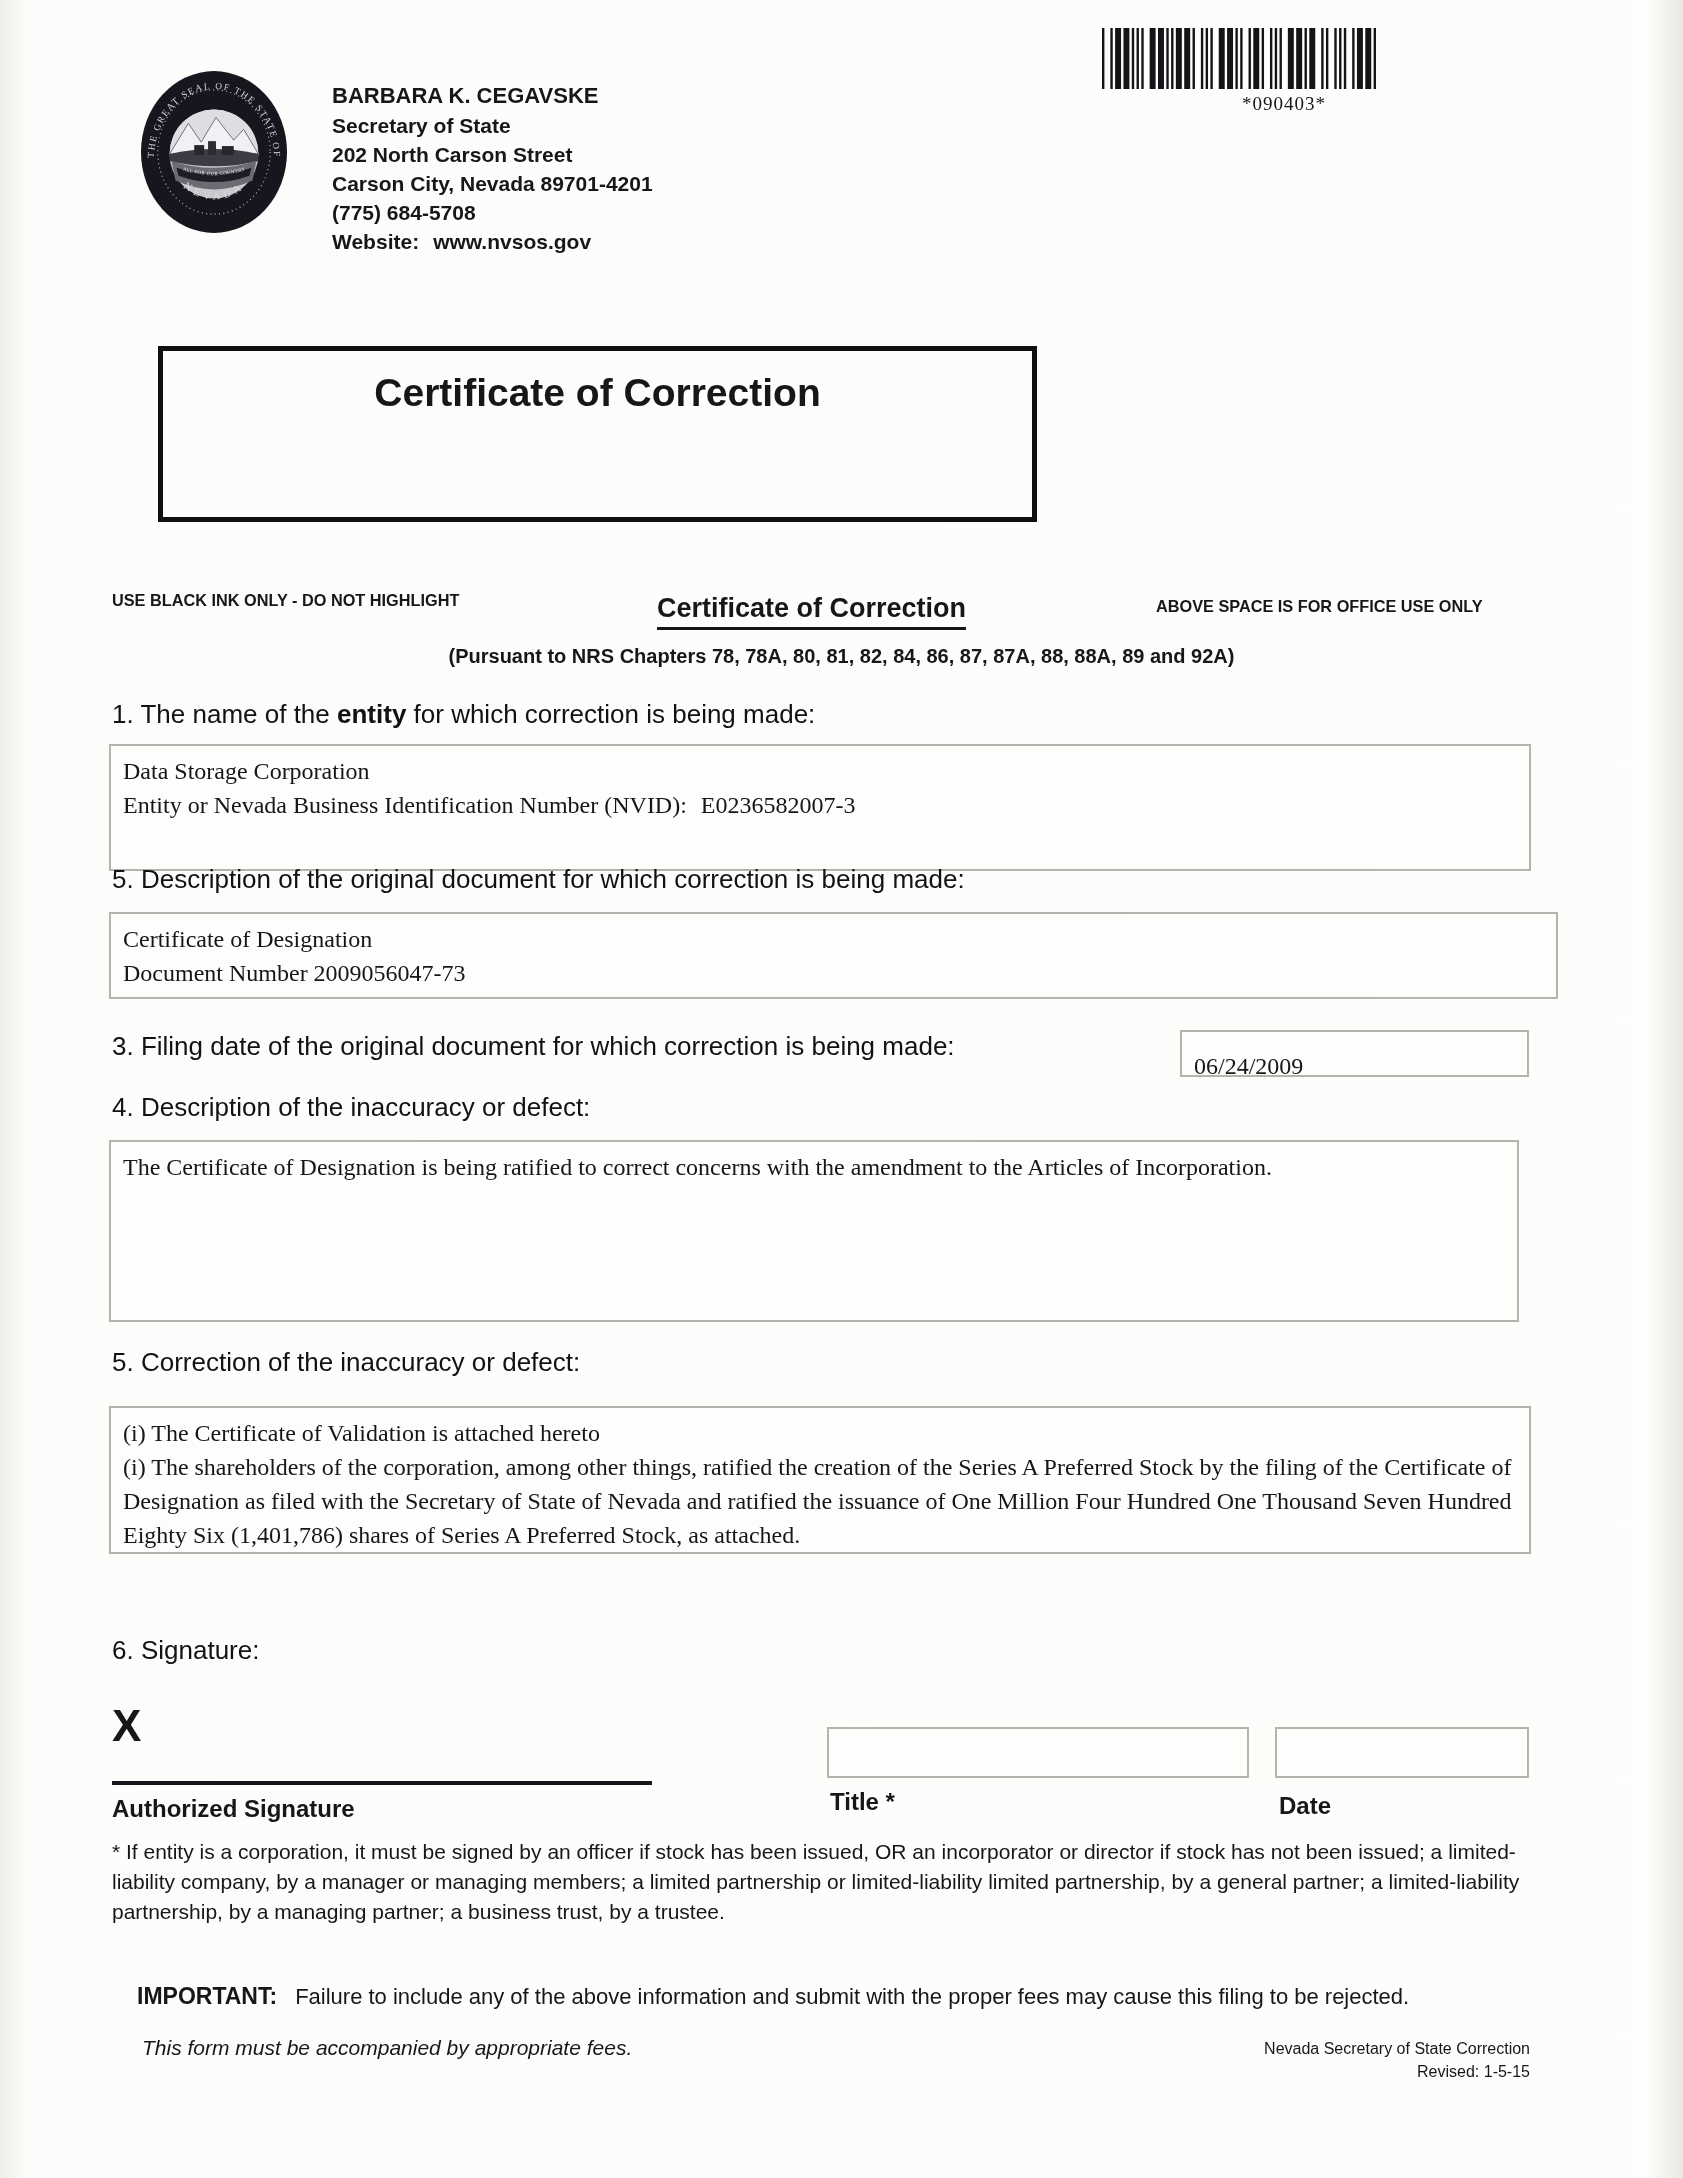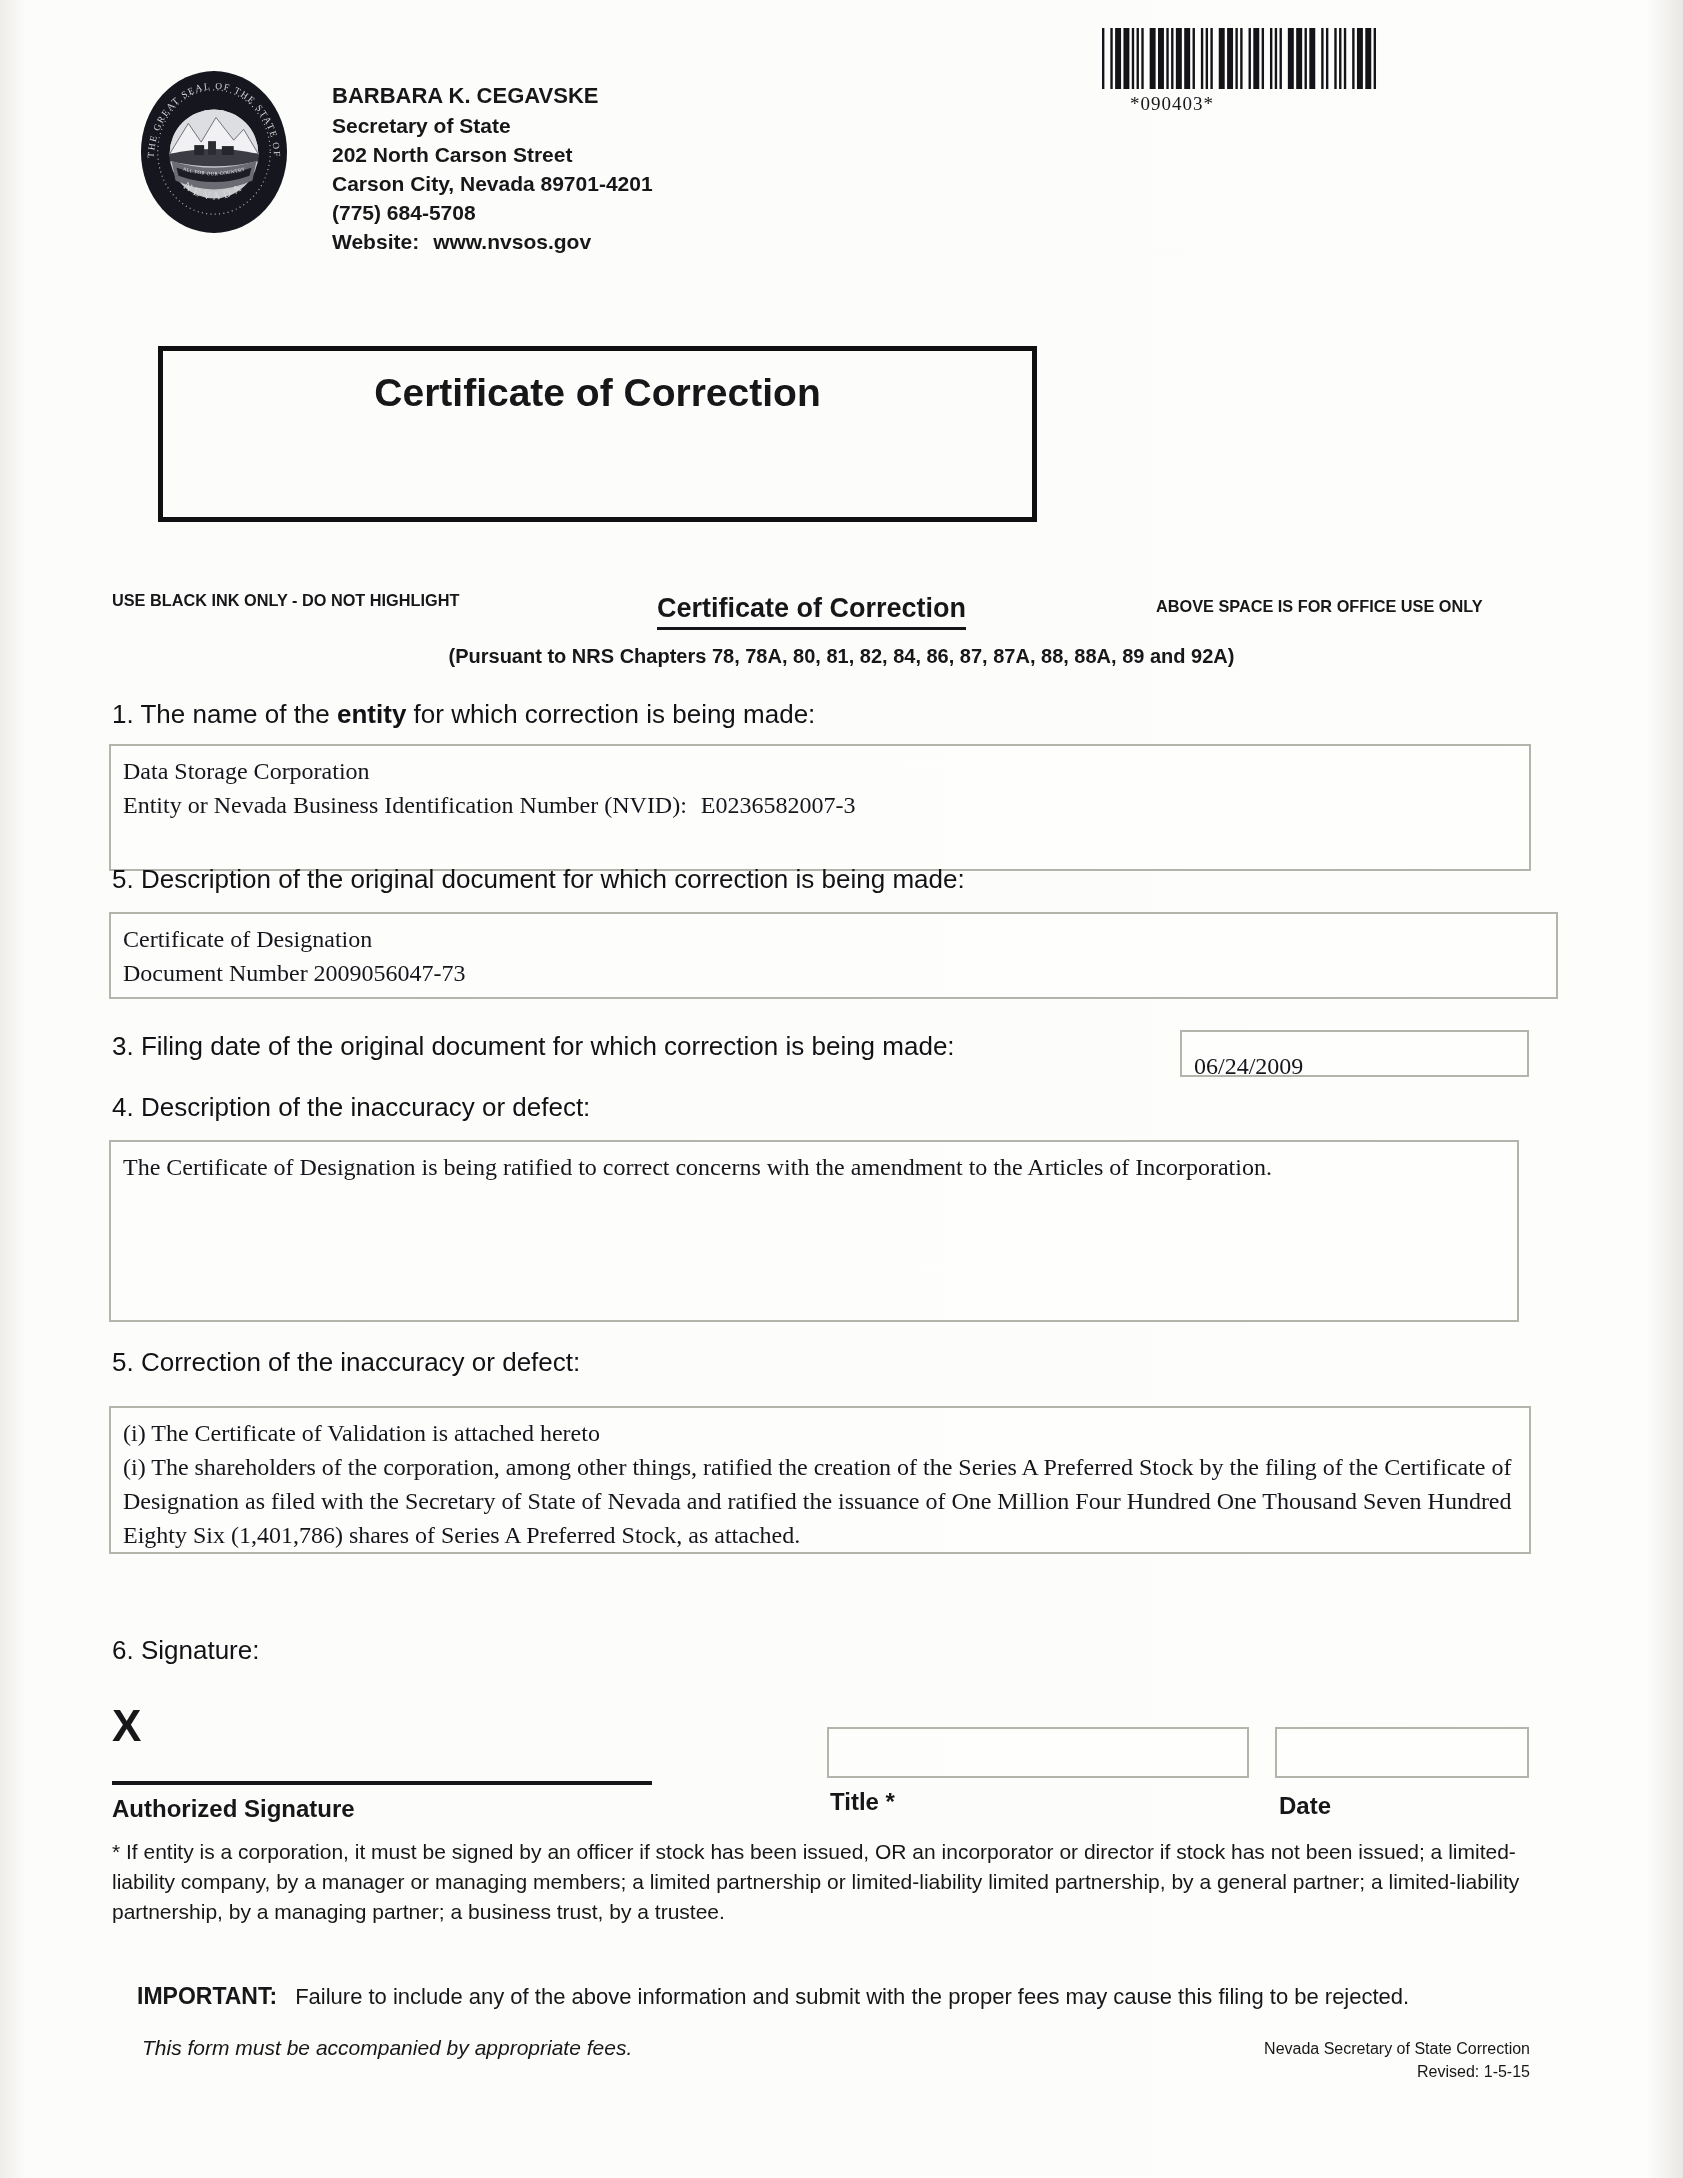--- a/index.html
+++ b/index.html
@@ -6,21 +6,21 @@
   body{width:1683px;height:2178px;background:#e8e7e4;font-family:"Liberation Sans",sans-serif;}
   .page{position:relative;width:1683px;height:2178px;overflow:hidden;color:#17171a;
         background:linear-gradient(90deg,#eeedea 0px,#fcfcfa 26px,#fdfdfb 1647px,#e9e8e5 1683px);}
   .abs{position:absolute;}
   
   .hdr-block{left:332px;top:81px;font-weight:bold;}
   .hdr-name{font-size:22px;line-height:30px;}
   .hdr-line{font-size:21px;line-height:29px;}
   .hdr-web .lbl{margin-right:14px;}
   .barcode{left:1102px;top:28px;}
-  .barcode-label{left:1130px;top:93px;width:275px;text-align:left;
+  .barcode-label{left:1051px;top:93px;width:275px;text-align:right;
                  font-family:"Liberation Serif",serif;font-size:19px;letter-spacing:1px;}
   
   .title-box{left:158px;top:346px;width:869px;height:166px;border:5px solid #101013;text-align:center;}
   .title-main{font-size:39px;font-weight:bold;margin-top:20px;}
   .title-sub{font-size:21px;font-weight:bold;line-height:28px;margin-top:8px;}
   
   .note-left{left:112px;top:591px;font-size:16.3px;font-weight:bold;}
   .center-title{left:657px;top:593px;font-size:27px;font-weight:bold;
                 border-bottom:3px solid #15151a;padding-bottom:3px;}
   .note-right{left:1156px;top:597px;font-size:16.3px;font-weight:bold;}

